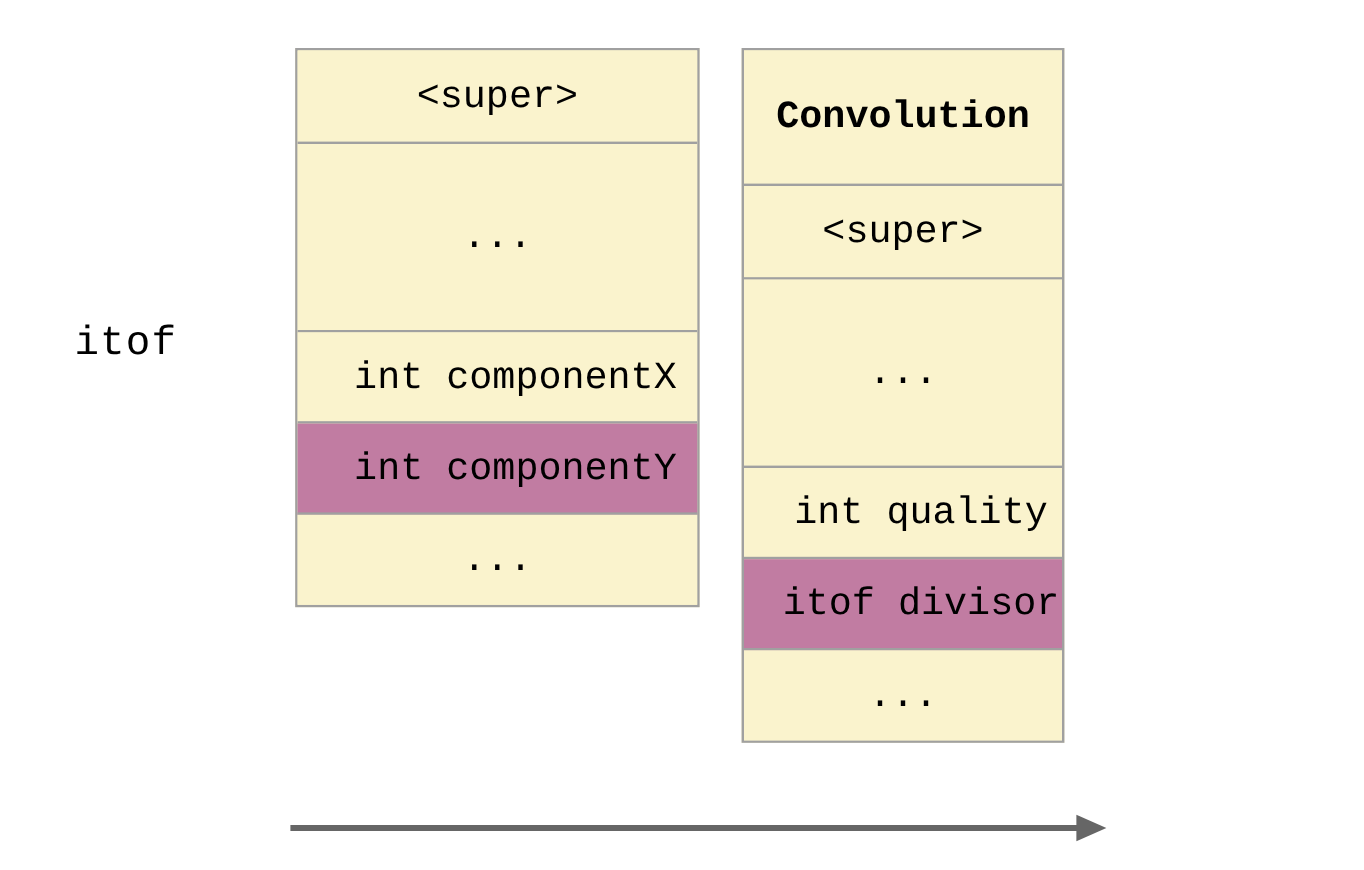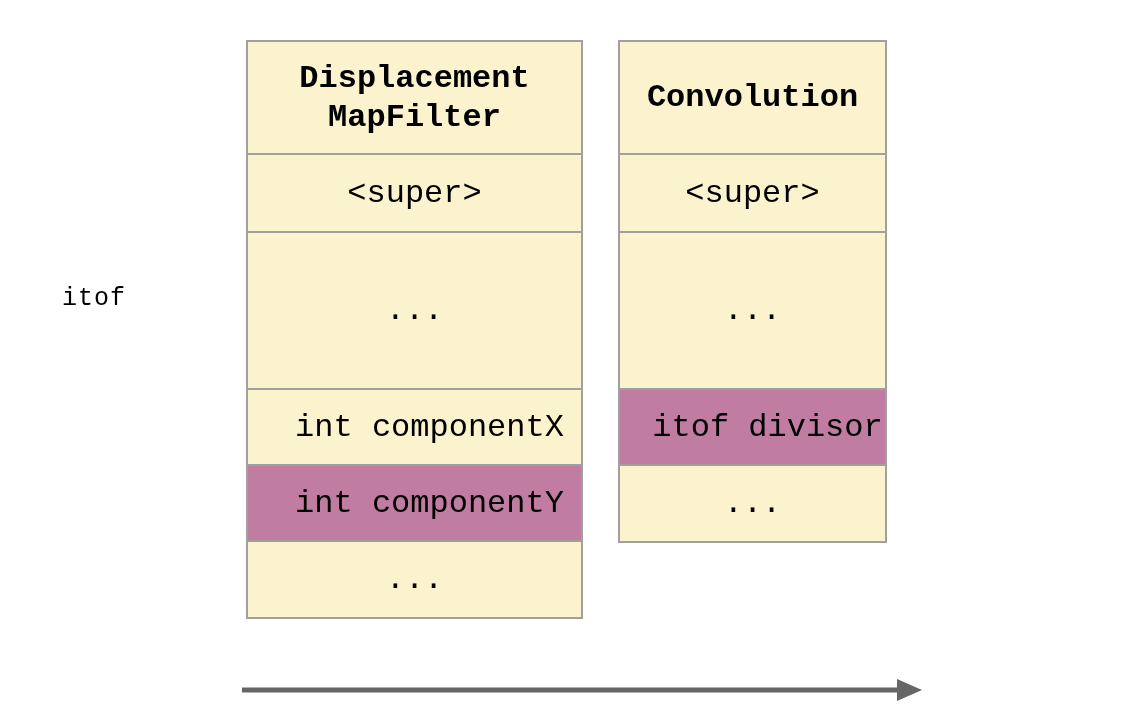--- a/index.html
+++ b/index.html
@@ -11,22 +11,22 @@
   .diagram {
     position: relative;
     width: 1137px;
     height: 725px;
     background: var(--page-bg, #ffffff);
     overflow: hidden;
   }
   .itof-label {
     position: absolute;
     left: 62px;
-    top: 284px;
-    font-size: 25px;
+    top: 268px;
+    font-size: 34px;
     letter-spacing: 1px;
     color: var(--text, #000);
     white-space: pre;
   }
   .cls-table {
     position: absolute;
     top: 40px;
     box-sizing: border-box;
     border: 2px solid var(--border, #a0a0a0);
     background: var(--cell-bg, #faf3cd);
@@ -64,37 +64,34 @@
   }
 </style>
 </head>
 <body>
 
 <div class="diagram">
 
   <div class="itof-label">itof</div>
 
   <div class="cls-table left">
-    <div class="row header">
-      <span>Displacement</span>
-      <span>MapFilter</span>
-    </div>
     <div class="row h-super">&lt;super&gt;</div>
     <div class="row h-tall">...</div>
     <div class="row h-field">int componentX</div>
     <div class="row h-field highlight">int componentY</div>
     <div class="row h-bottom">...</div>
   </div>
 
   <div class="cls-table right">
     <div class="row header">
       <span>Convolution</span>
     </div>
     <div class="row h-super">&lt;super&gt;</div>
     <div class="row h-tall">...</div>
+    <div class="row h-field">int quality</div>
     <div class="row h-field highlight">itof divisor</div>
     <div class="row h-bottom">...</div>
   </div>
 
   <div class="arrow-wrap">
     <svg width="700" height="40" viewBox="0 0 700 40" xmlns="http://www.w3.org/2000/svg">
       <line x1="12" y1="20" x2="670" y2="20" stroke="var(--arrow, #666666)" stroke-width="5"></line>
       <polygon points="667,9 692,20 667,31" fill="var(--arrow, #666666)"></polygon>
     </svg>
   </div>

